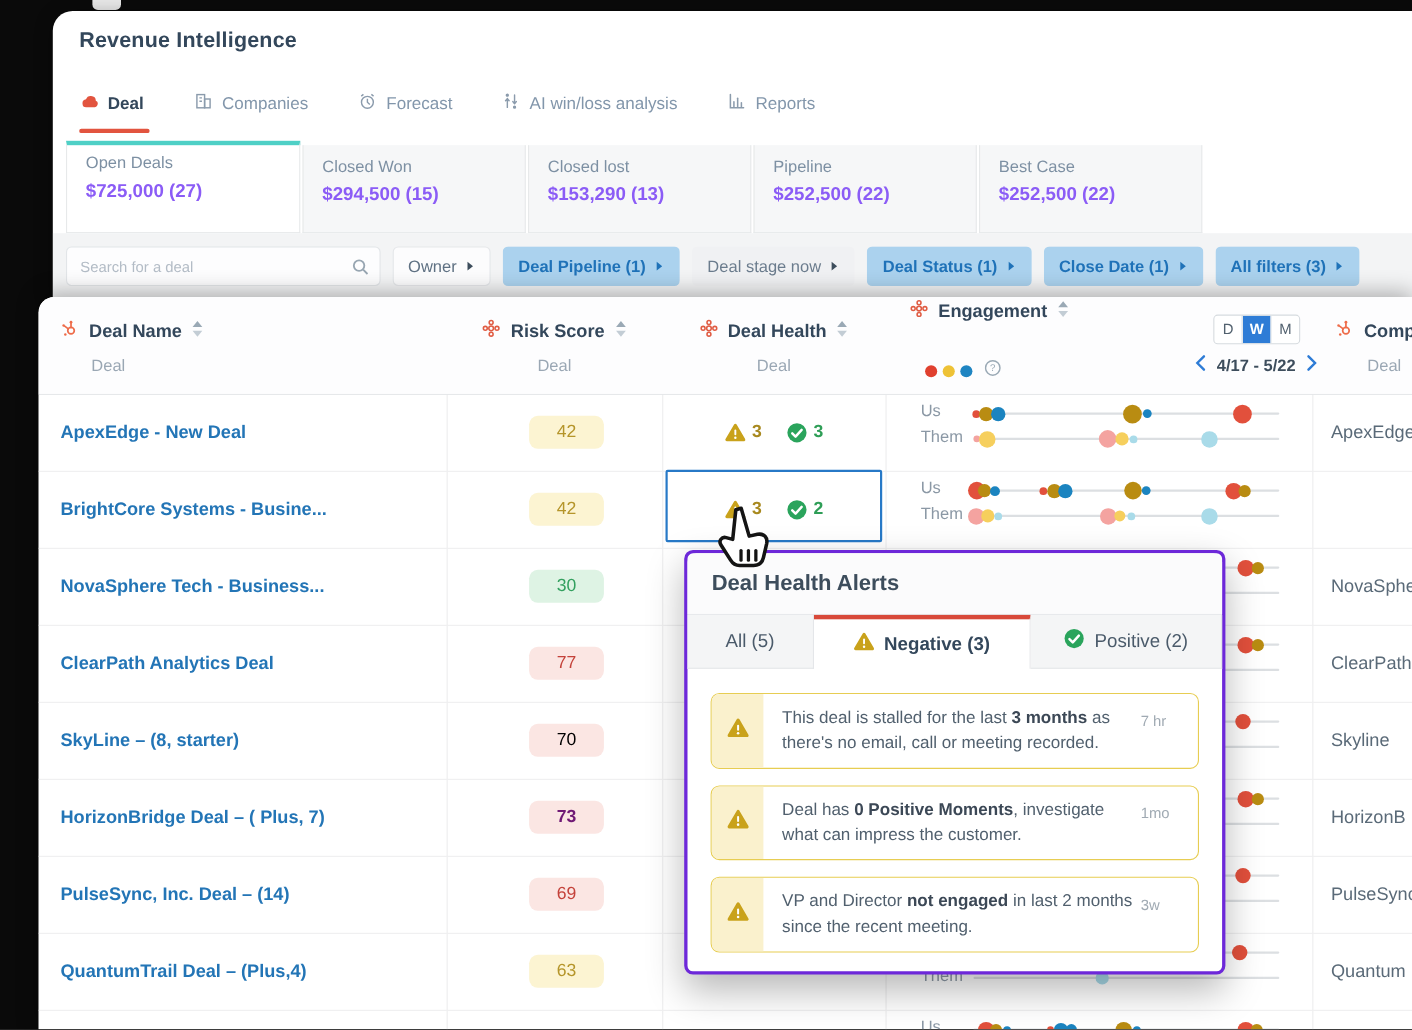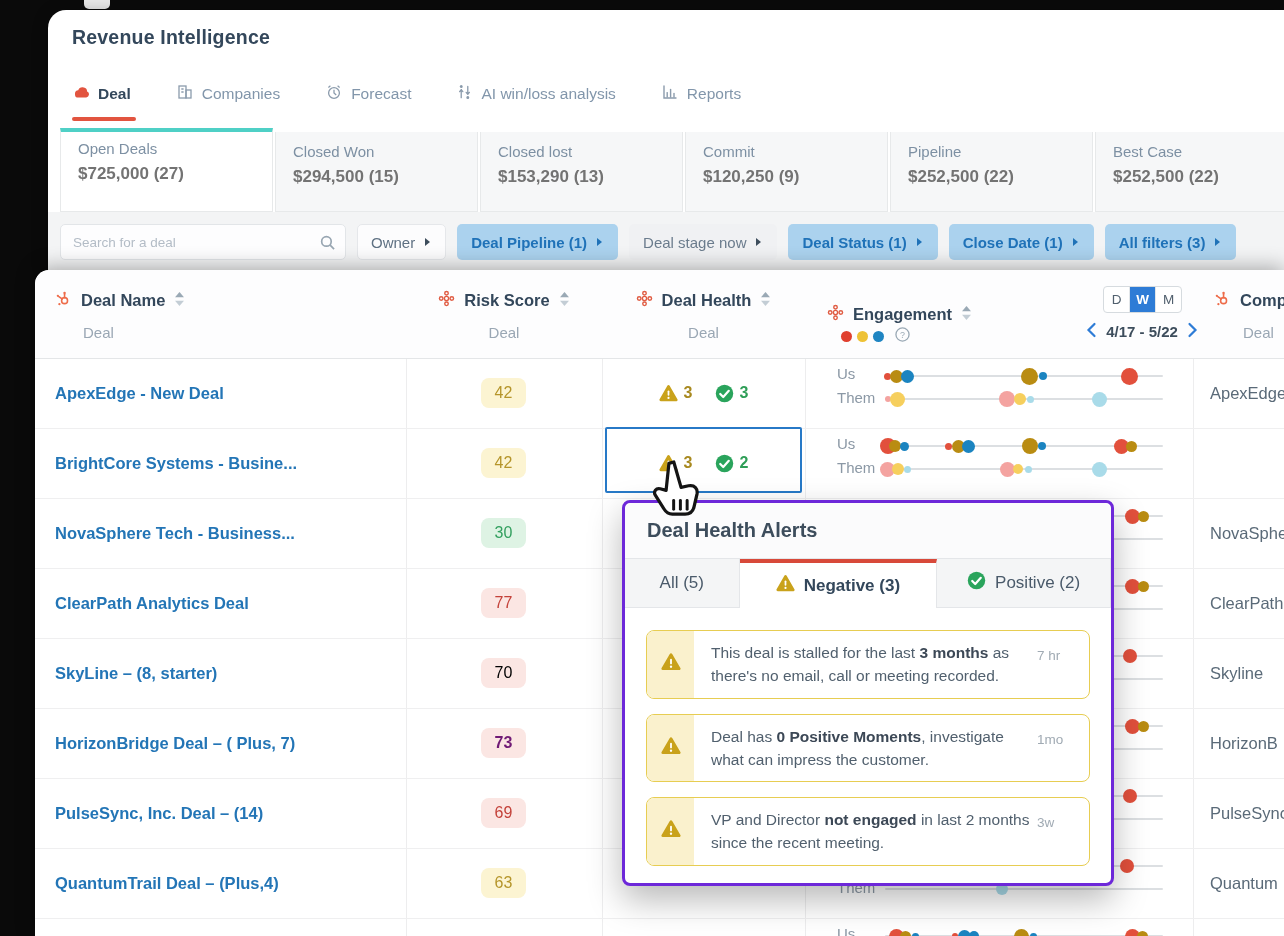--- a/index.html
+++ b/index.html
@@ -13,21 +13,21 @@
   .page-title{position:absolute;left:24px;top:16px;font-size:19.5px;font-weight:700;letter-spacing:.2px;}
   .nav{position:absolute;left:24px;top:74px;display:flex;align-items:center;gap:46px;}
   .nav-item{display:flex;align-items:center;gap:9px;font-size:15.5px;color:#8296ab;cursor:pointer;white-space:nowrap;}
   .nav-item.active{color:#33475b;font-weight:700;}
   .nav-underline{position:absolute;left:24px;top:107px;width:64px;height:4px;background:#e2543f;border-radius:2px;}
   .cards{position:absolute;left:12px;top:118px;right:0;height:84px;display:flex;gap:2px;}
   .scard{box-sizing:border-box;width:203px;flex:none;background:#f6f7f8;border:1px solid #e7e9ea;
          border-top:none;margin-top:4px;padding:11px 17px;}
   .scard.active{margin-top:0;width:213px;background:#fff;border-top:4px solid #4fd0c6;padding-top:8px;}
   .scard .lbl{font-size:15px;color:#7d90a3;margin-bottom:7px;}
-  .scard .val{font-size:17px;font-weight:700;color:#737373;}
+  .scard .val{font-size:17px;font-weight:700;color:#8b5cf6;}
   .filter-strip{position:absolute;left:0;top:202px;right:0;height:60px;background:#f3f4f5;
                 display:flex;align-items:center;gap:11px;padding-left:12px;box-sizing:border-box;}
   .search{position:relative;width:286px;height:36px;flex:none;background:#fdfdfe;border:1px solid #e2e5e8;border-radius:5px;box-sizing:border-box;}
   .search input{width:100%;height:100%;border:none;background:transparent;outline:none;
                 font-family:"Liberation Sans",sans-serif;font-size:13.5px;color:#6b7c8d;padding:0 34px 0 12px;box-sizing:border-box;}
   .search input::placeholder{color:#b3bcc6;}
   .mag{position:absolute;right:9px;top:9px;}
   .btnish{height:36px;display:flex;align-items:center;gap:8px;padding:0 13px;border-radius:5px;
           font-size:15px;box-sizing:border-box;cursor:pointer;white-space:nowrap;flex:none;}
   .owner{background:#fcfcfd;border:1px solid #e5e7ea;color:#5f7183;}
@@ -46,21 +46,21 @@
   .ldot{width:11px;height:11px;border-radius:50%;}
   .toggle{position:absolute;left:1068px;top:16px;display:flex;border:1px solid #d6dbdf;border-radius:4px;overflow:hidden;background:#fff;}
   .tseg{width:25px;height:25px;line-height:25px;text-align:center;font-size:13.5px;color:#51606e;cursor:pointer;}
   .tseg+.tseg{border-left:1px solid #e2e6e9;}
   .tseg.active{background:#2e7cd6;color:#fff;font-weight:700;}
   .datenav{position:absolute;left:1022px;top:52px;width:170px;display:flex;align-items:center;justify-content:center;gap:9px;
            font-size:15px;font-weight:600;color:#3d4d5c;}
   .tbody{position:absolute;left:0;top:88px;right:0;bottom:0;}
   .row{position:absolute;left:0;right:0;height:70px;border-bottom:1px solid #efeff0;}
   .deal-link{position:absolute;left:20px;top:0;line-height:70px;font-size:16.5px;font-weight:700;color:#2375b6;cursor:pointer;white-space:nowrap;}
-  .risk-badge{position:absolute;left:446px;top:20px;width:45px;height:30px;border-radius:8px;text-align:center;line-height:30px;font-size:16px;}
+  .risk-badge{position:absolute;left:446px;top:20px;width:68px;height:30px;border-radius:8px;text-align:center;line-height:30px;font-size:16px;}
   .health{position:absolute;left:567px;width:203px;top:0;height:70px;display:flex;align-items:center;justify-content:center;font-size:16px;font-weight:700;}
   .hgrp{display:flex;align-items:center;gap:6px;}
   .hgrp.neg{color:#a8891f;}
   .hgrp.pos{color:#2f9e57;margin-left:22px;}
   .eng-label{position:absolute;left:802px;font-size:15px;color:#8b98a5;line-height:14px;}
   .track{position:absolute;left:850px;width:278px;height:2px;background:#dcdfe2;border-radius:1px;}
   .dot{position:absolute;border-radius:50%;}
   .company{position:absolute;left:1175px;top:0;line-height:70px;font-size:16.5px;color:#5a6a78;white-space:nowrap;}
   .sel-box{position:absolute;left:570px;top:-1px;width:197px;height:66px;border:2px solid #2779c7;border-radius:2px;box-sizing:border-box;z-index:5;}
 
@@ -141,24 +141,20 @@
         </div>
         <div class="scard">
           <div class="lbl">Closed Won</div>
           <div class="val">$294,500 (15)</div>
         </div>
         <div class="scard">
           <div class="lbl">Closed lost</div>
           <div class="val">$153,290 (13)</div>
         </div>
         <div class="scard">
-          <div class="lbl">Commit</div>
-          <div class="val">$120,250 (9)</div>
-        </div>
-        <div class="scard">
           <div class="lbl">Pipeline</div>
           <div class="val">$252,500 (22)</div>
         </div>
         <div class="scard">
           <div class="lbl">Best Case</div>
           <div class="val">$252,500 (22)</div>
         </div>
       </div>
 
     <div class="filter-strip">
@@ -275,21 +271,21 @@
               <circle cx="12" cy="12" r="3"></circle>
             </svg></span>
         <span>Deal Health</span>
         <span class="sorticon"><svg width="11" height="16" viewBox="0 0 12 18">
               <path d="M6 1 L11 7 H1 Z" fill="#9aa9b5"></path>
               <path d="M6 17 L1 11 H11 Z" fill="#c3cdd5"></path>
             </svg></span>
       </div>
       <div class="hsub" style="left:567px;width:203px;top:54px;text-align:center;">Deal</div>
 
-      <div class="hblock" style="left:792px;top:34px;">
+      <div class="hblock" style="left:792px;top:2px;">
         <span class="mcross"><svg viewBox="0 0 24 24" width="17" height="17" fill="none" stroke="#e05c43" stroke-width="2">
               <circle cx="12" cy="4.5" r="2.5"></circle>
               <circle cx="12" cy="19.5" r="2.5"></circle>
               <circle cx="4.5" cy="12" r="2.5"></circle>
               <circle cx="19.5" cy="12" r="2.5"></circle>
               <circle cx="12" cy="12" r="3"></circle>
             </svg></span>
         <span>Engagement</span>
         <span class="sorticon"><svg width="11" height="16" viewBox="0 0 12 18">
               <path d="M6 1 L11 7 H1 Z" fill="#9aa9b5"></path>

